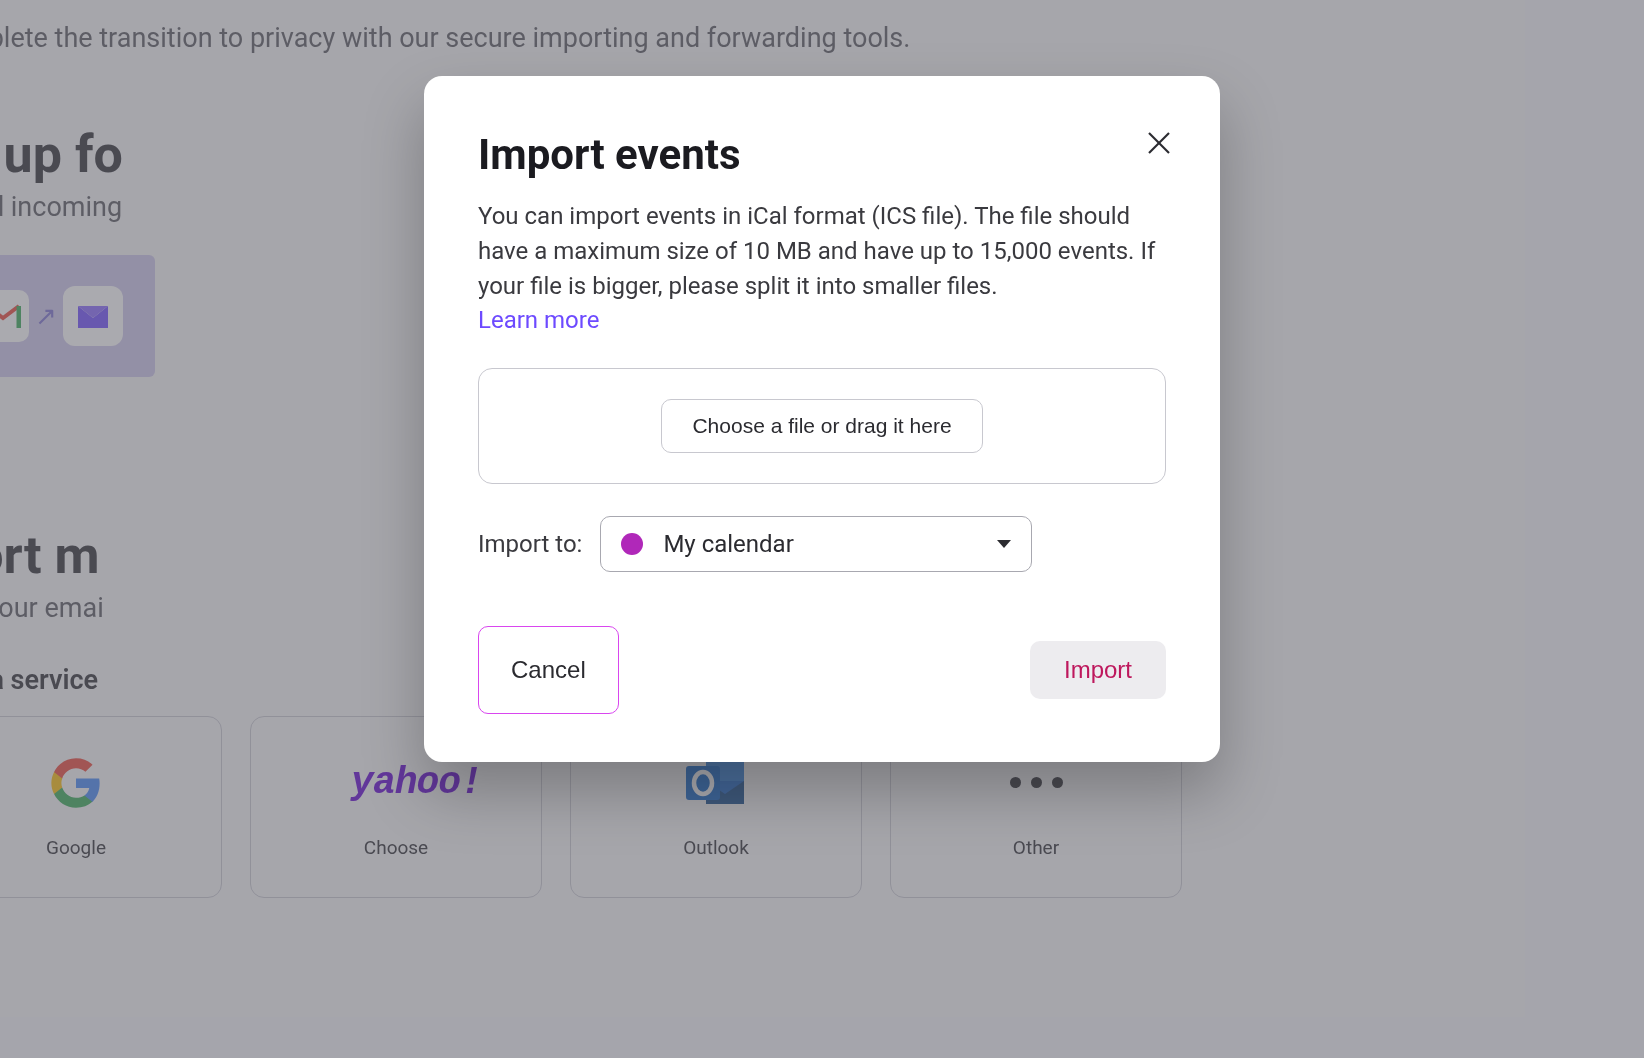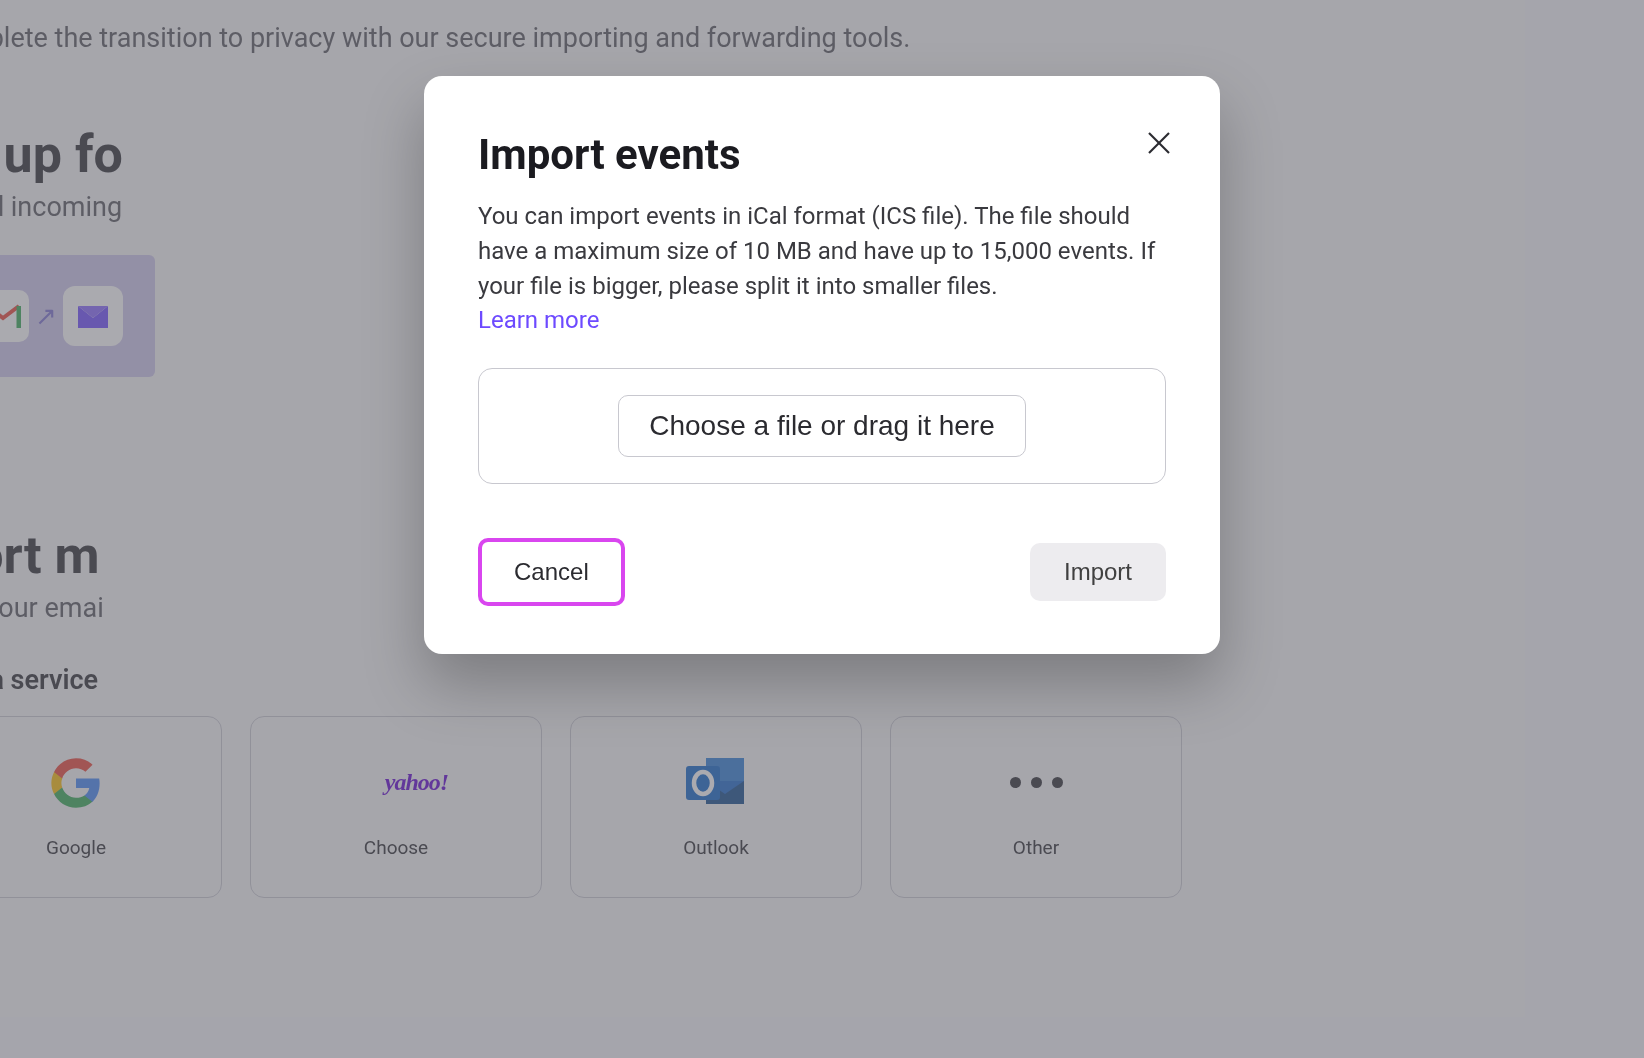--- a/index.html
+++ b/index.html
@@ -127,25 +127,25 @@
       font-size: 19px;
       color: #2b2b30;
     }
     .svc-icon {
       height: 54px;
       display: flex;
       align-items: center;
       justify-content: center;
     }
     .yahoo-text {
-      font-family: Liberation Serif, serif;
+      font-family: Liberation Mono, monospace;
       font-weight: 900;
       font-style: italic;
       color: #5f01d1;
-      font-size: 24px;
+      font-size: 38px;
       letter-spacing: -1px;
       margin-left: 41px;
     }
     .dots {
       display: flex;
       gap: 10px;
     }
     .dot {
       width: 11px;
       height: 11px;
@@ -211,21 +211,21 @@
       height: 116px;
       display: flex;
       align-items: center;
       justify-content: center;
     }
     .choose-btn {
       border: 1px solid #c8c8cf;
       background: #fff;
       border-radius: 10px;
       padding: 14px 30px;
-      font-size: 28px;
+      font-size: 21px;
       color: #2b2b30;
       cursor: pointer;
     }
     .import-row {
       margin-top: 32px;
       display: flex;
       align-items: center;
       gap: 18px;
     }
     .import-label {
@@ -265,32 +265,32 @@
       border-right: 7px solid transparent;
       border-top: 8px solid #2b2b30;
     }
     .modal-footer {
       margin-top: 54px;
       display: flex;
       justify-content: space-between;
       align-items: center;
     }
     .cancel-btn {
-      border: 4px solid #d946ef;
-      background: #fff;
-      border-radius: 10px;
-      padding: 16px 32px;
+      border: 1px solid #d946ef;
+      background: #fff;
+      border-radius: 10px;
+      padding: 29px 32px;
       font-size: 24px;
       color: #2b2b30;
       cursor: pointer;
     }
     .import-btn {
       border: none;
       background: #edecef;
-      color: #404040;
+      color: #be185d;
       border-radius: 10px;
       padding: 15px 34px;
       font-size: 24px;
       cursor: not-allowed;
     }
   </style>
 </head>
 <body>
 
 <div class="bg-content">
@@ -371,18 +371,28 @@
         </svg>
       </button>
     </div>
     <p class="modal-desc">
       <span>You can import events in iCal format (ICS file). The file should have a maximum size of 10 MB and have up to 15,000 events. If your file is bigger, please split it into smaller files.</span><br>
       <a class="learn-more">Learn more</a>
     </p>
     <div class="dropzone">
       <button class="choose-btn">Choose a file or drag it here</button>
     </div>
+    <div class="import-row">
+      <span class="import-label">Import to:</span>
+      <div class="select-box">
+        <div class="select-left">
+          <span class="color-dot"></span>
+          <span class="select-text">My calendar</span>
+        </div>
+        <span class="caret"></span>
+      </div>
+    </div>
     <div class="modal-footer">
       <button class="cancel-btn">Cancel</button>
       <button class="import-btn" disabled="">Import</button>
     </div>
   </div>
 </div>
 
 </body></html>

